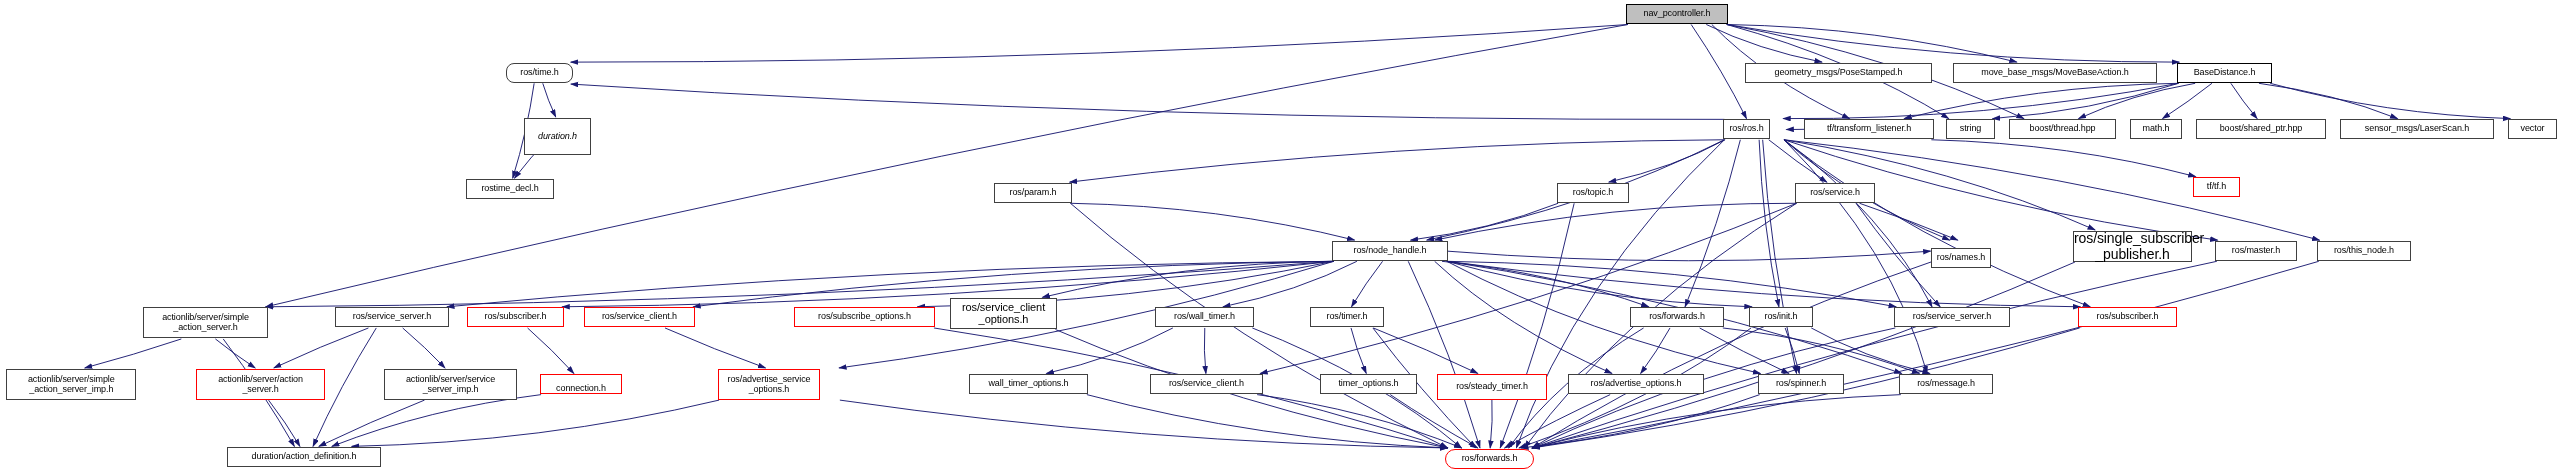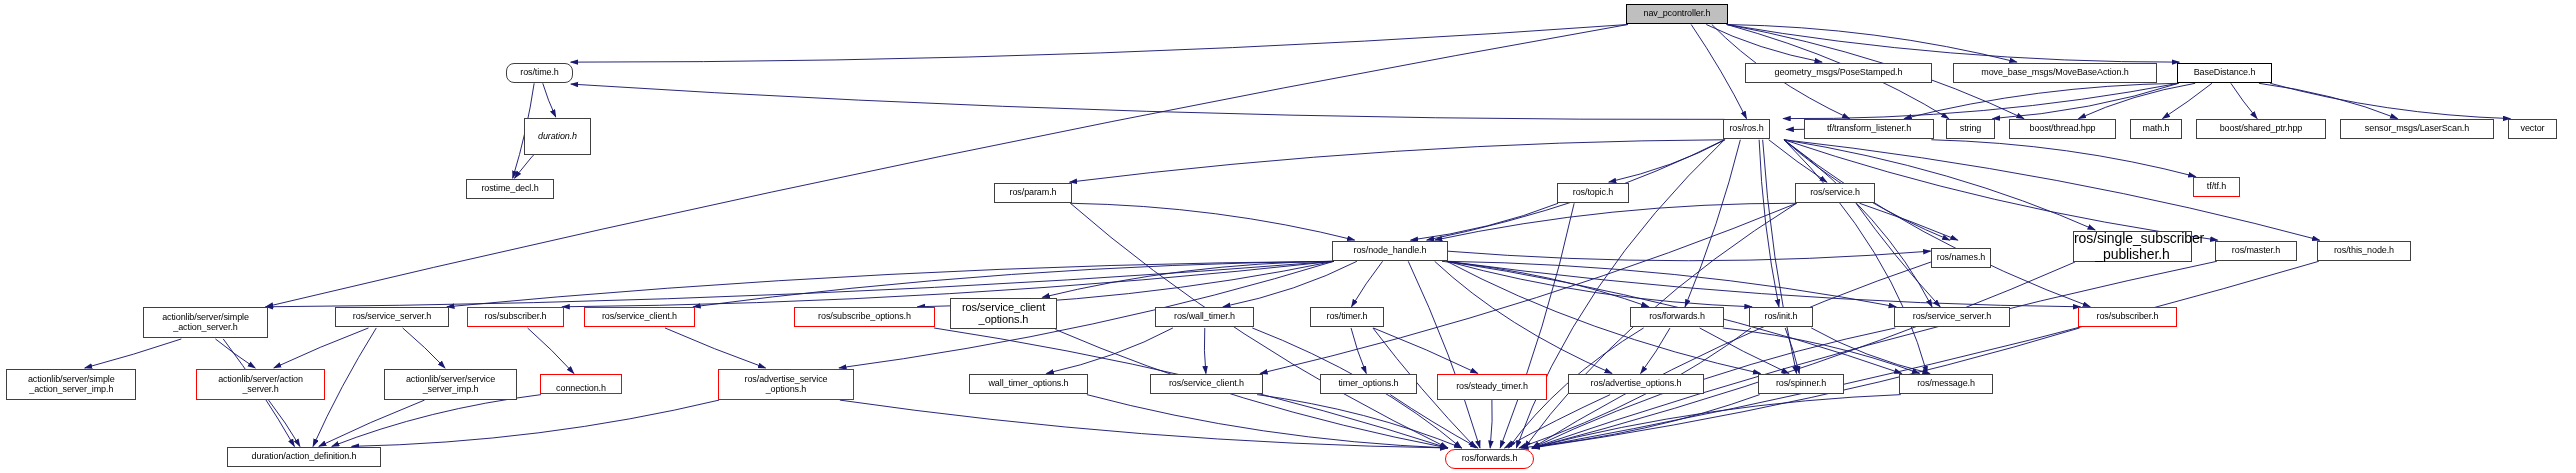--- a/index.html
+++ b/index.html
@@ -174,21 +174,21 @@
       <div class="node" style="left: 1749px; top: 307px; width: 64px; height: 20.4px;"><span>ros/init.h</span></div>
       <div class="node" style="left: 1894px; top: 307px; width: 116px; height: 20.4px;"><span>ros/service_server.h</span></div>
       <div class="node red" style="left: 2078px; top: 307px; width: 99px; height: 20.4px;"><span>ros/subscriber.h</span></div>
       <div class="node" style="left: 6.3px; top: 369px; width: 130px; height: 31px;"><span style="font-size: 9px;">actionlib/server/simple
 _action_server_imp.h</span></div>
       <div class="node red" style="left: 196px; top: 369px; width: 129px; height: 31px;"><span style="font-size: 9px;">actionlib/server/action
 _server.h</span></div>
       <div class="node" style="left: 384px; top: 369px; width: 133px; height: 31px;"><span style="font-size: 9px;">actionlib/server/service
 _server_imp.h</span></div>
       <div class="node red" style="left: 540px; top: 374px; width: 82px; height: 20.4px; align-items: flex-end;"><span>connection.h</span></div>
-      <div class="node red" style="left: 718px; top: 369px; width: 136px; height: 31px;"><span style="font-size: 9px;">ros/advertise_service
+      <div class="node red" style="left: 718px; top: 369px; width: 102px; height: 31px;"><span style="font-size: 9px;">ros/advertise_service
 _options.h</span></div>
       <div class="node" style="left: 969px; top: 374px; width: 119px; height: 20.4px;"><span>wall_timer_options.h</span></div>
       <div class="node" style="left: 1150px; top: 374px; width: 113px; height: 20.4px;"><span>ros/service_client.h</span></div>
       <div class="node" style="left: 1320px; top: 374px; width: 97px; height: 20.4px;"><span>timer_options.h</span></div>
       <div class="node red" style="left: 1437px; top: 374px; width: 110px; height: 26px;"><span>ros/steady_timer.h</span></div>
       <div class="node" style="left: 1568px; top: 374px; width: 136px; height: 20.4px;"><span>ros/advertise_options.h</span></div>
       <div class="node" style="left: 1758px; top: 374px; width: 86px; height: 20.4px;"><span>ros/spinner.h</span></div>
       <div class="node" style="left: 1899px; top: 374px; width: 94px; height: 20.4px;"><span>ros/message.h</span></div>
       <div class="node" style="left: 227px; top: 447px; width: 154px; height: 20.4px;"><span>duration/action_definition.h</span></div>
       <div class="node red" style="left: 1445px; top: 449px; width: 89px; height: 20.4px; border-radius: 10px;"><span>ros/forwards.h</span></div>

